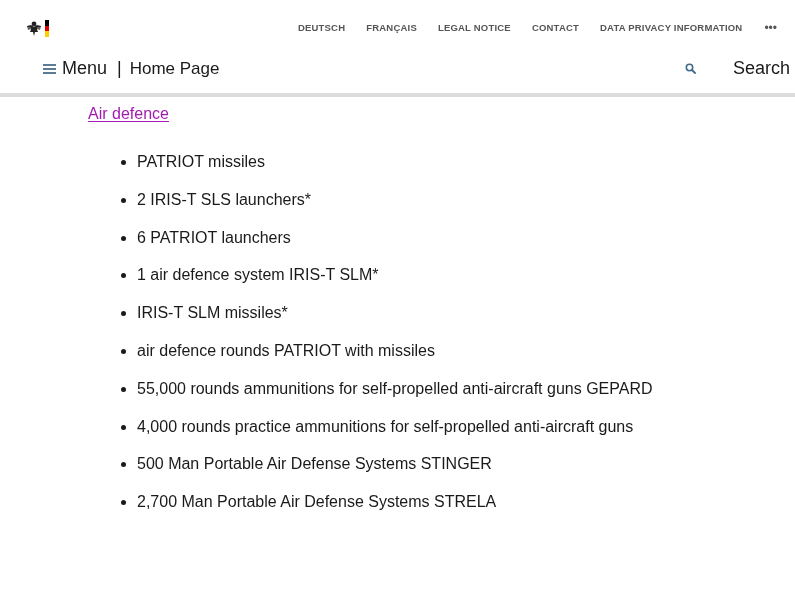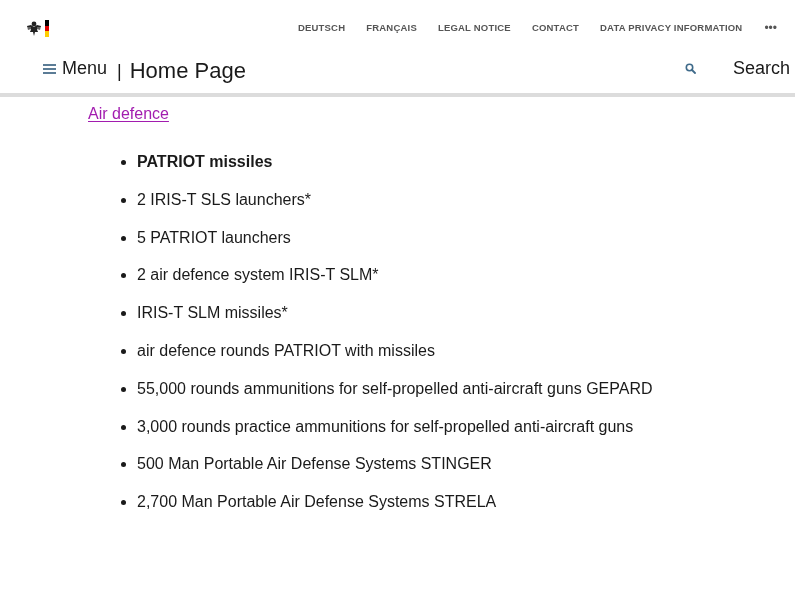--- a/index.html
+++ b/index.html
@@ -15,35 +15,35 @@
     .service-nav { position: absolute; right: 18px; top: 22px; display: flex; align-items: center; }
     .service-nav a { font-family: "Liberation Sans", sans-serif; font-size: 9.5px; font-weight: bold; color: #555555; text-decoration: none; letter-spacing: 0.2px; margin-left: 21px; text-transform: uppercase; cursor: pointer; }
     .service-nav .more { margin-left: 22px; font-size: 12px; color: #555; letter-spacing: 0; line-height: 10px; cursor: pointer; }
 
     .mainbar { position: absolute; left: 17px; top: 52px; width: 795px; height: 42px; }
     .menu-btn { position: absolute; left: 26px; top: 6px; display: flex; align-items: center; cursor: pointer; }
     .hamburger { width: 13px; height: 10px; display: flex; flex-direction: column; justify-content: space-between; margin-right: 6px; }
     .hamburger span { display: block; height: 2px; background: #5b7c96; }
     .menu-label { font-size: 18px; color: #1a1a1a; }
     .sep { font-size: 18px; color: #1a1a1a; margin: 0 8px; }
-    .home-link { font-size: 22px; color: #1a1a1a; cursor: pointer; }
+    .home-link { font-size: 17px; color: #1a1a1a; cursor: pointer; }
 
     .search-btn { position: absolute; right: 22px; top: 6px; display: flex; align-items: center; cursor: pointer; }
     .search-icon { width: 11px; height: 11px; margin-right: 5px; }
     .search-label { font-size: 18px; color: #1a1a1a; margin-left: 32px; }
 
     .divider { position: absolute; left: 0; top: 93px; width: 795px; height: 4px; background: #dcdcdc; }
 
     .content { position: absolute; left: 0; top: 97px; width: 795px; }
     .section-link { position: absolute; left: 88px; top: 8px; font-size: 16px; color: #a21caf; text-decoration: underline; text-underline-offset: 2px; cursor: pointer; }
 
     ul.items { position: absolute; left: 121px; top: 55px; list-style: none; }
     ul.items li { position: relative; padding-left: 16px; font-size: 16px; line-height: 20px; height: 37.8px; color: #1a1a1a; white-space: nowrap; }
     ul.items li::before { content: ""; position: absolute; left: 0; top: 8px; width: 5px; height: 5px; border-radius: 50%; background: #1a1a1a; }
-    ul.items li.bold { font-weight: bold; }
+    ul.items li.bold { font-weight: normal; }
   </style>
 </head>
 <body>
 
 <div class="topbar">
   <div class="logo">
     <svg class="eagle" viewBox="0 0 16 17">
       <circle cx="8" cy="4" r="2.4" fill="#222"></circle>
       <path d="M1 6 L5 5 L8 7 L11 5 L15 6 L14 10 L11 9 L12 12 L9 12 L8 16 L7 12 L4 12 L5 9 L2 10 Z" fill="#222"></path>
       <path d="M2 7 L2 11 M4 7 L4 11 M12 7 L12 11 M14 7 L14 11" stroke="#fff" stroke-width="0.6"></path>
@@ -89,22 +89,22 @@
 </div>
 
 <div class="divider"></div>
 
 <main class="content">
   <a class="section-link">Air defence</a>
 
   <ul class="items">
     <li class="bold">PATRIOT missiles</li>
     <li>2 IRIS-T SLS launchers*</li>
-    <li>5 PATRIOT launchers</li>
-    <li>2 air defence system IRIS-T SLM*</li>
+    <li>6 PATRIOT launchers</li>
+    <li>1 air defence system IRIS-T SLM*</li>
     <li>IRIS-T SLM missiles*</li>
     <li>air defence rounds PATRIOT with missiles</li>
     <li>55,000 rounds ammunitions for self-propelled anti-aircraft guns GEPARD</li>
-    <li>3,000 rounds practice ammunitions for self-propelled anti-aircraft guns</li>
+    <li>4,000 rounds practice ammunitions for self-propelled anti-aircraft guns</li>
     <li>500 Man Portable Air Defense Systems STINGER</li>
     <li>2,700 Man Portable Air Defense Systems STRELA</li>
   </ul>
 </main>
 
 </body></html>

